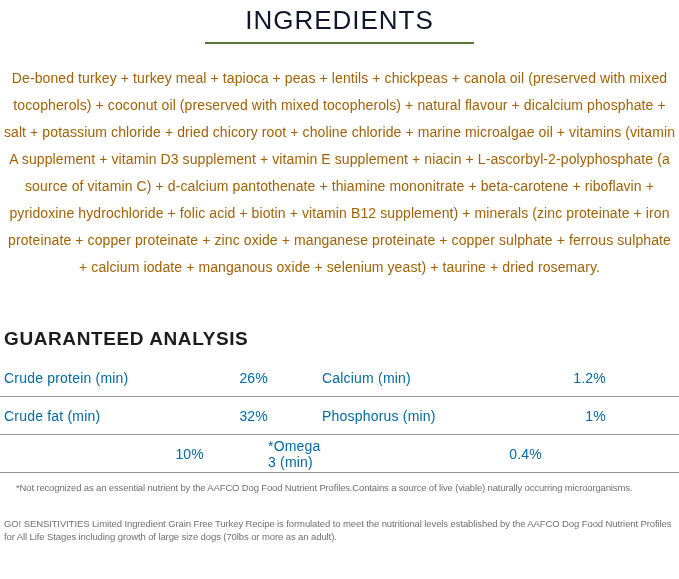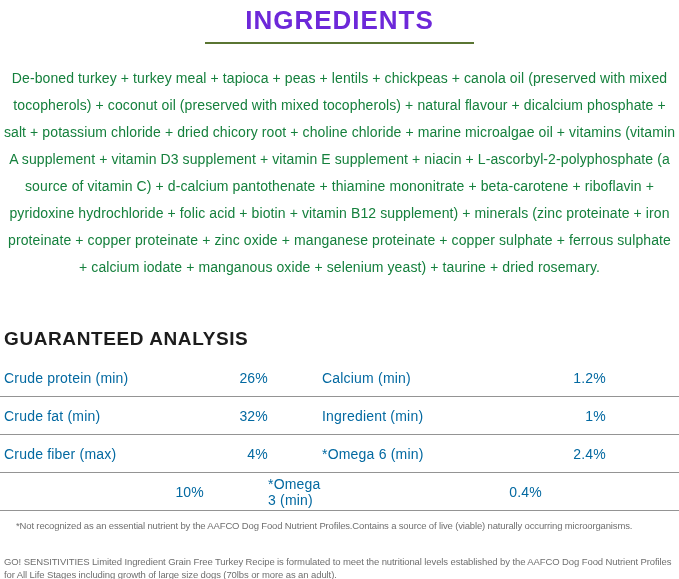--- a/index.html
+++ b/index.html
@@ -17,40 +17,40 @@
     height: 579px;
     background: #ffffff;
   }
   
   .ing-title {
     margin: 0;
     padding-top: 5px;
     text-align: center;
     font-size: 26px;
     line-height: 30px;
-    font-weight: 700;
+    font-weight: 400;
     letter-spacing: 1px;
-    color: #6d28d9;
+    color: #0f172a;
   }
   .title-rule {
     width: 269px;
     height: 2px;
     background: #5a7532;
     margin: 7px auto 0 auto;
   }
   
   .ing-text {
     margin: 21px auto 0 auto;
     width: 672px;
     height: 216px;
     font-size: 14px;
     line-height: 27px;
     letter-spacing: 0.1px;
     text-align: center;
-    color: #15803d;
+    color: #a16207;
     overflow: visible;
   }
   
   .ga-title {
     margin: 48px 0 0 0;
     padding-left: 4px;
     font-size: 19px;
     line-height: 20px;
     font-weight: 800;
     letter-spacing: 0.6px;
@@ -116,30 +116,22 @@
         <span class="val">26%</span>
         <span></span>
         <span class="lbl">Calcium (min)</span>
         <span class="val">1.2%</span>
         <span></span>
       </div>
       <div class="ga-row">
         <span class="lbl">Crude fat (min)</span>
         <span class="val">32%</span>
         <span></span>
-        <span class="lbl">Ingredient (min)</span>
+        <span class="lbl">Phosphorus (min)</span>
         <span class="val">1%</span>
-        <span></span>
-      </div>
-      <div class="ga-row">
-        <span class="lbl">Crude fiber (max)</span>
-        <span class="val">4%</span>
-        <span></span>
-        <span class="lbl">*Omega 6 (min)</span>
-        <span class="val">2.4%</span>
         <span></span>
       </div>
       <div class="ga-row">
         <span class="val">10%</span>
         <span></span>
         <span class="lbl">*Omega 3 (min)</span>
         <span class="val">0.4%</span>
         <span></span>
       </div>
     </div>

